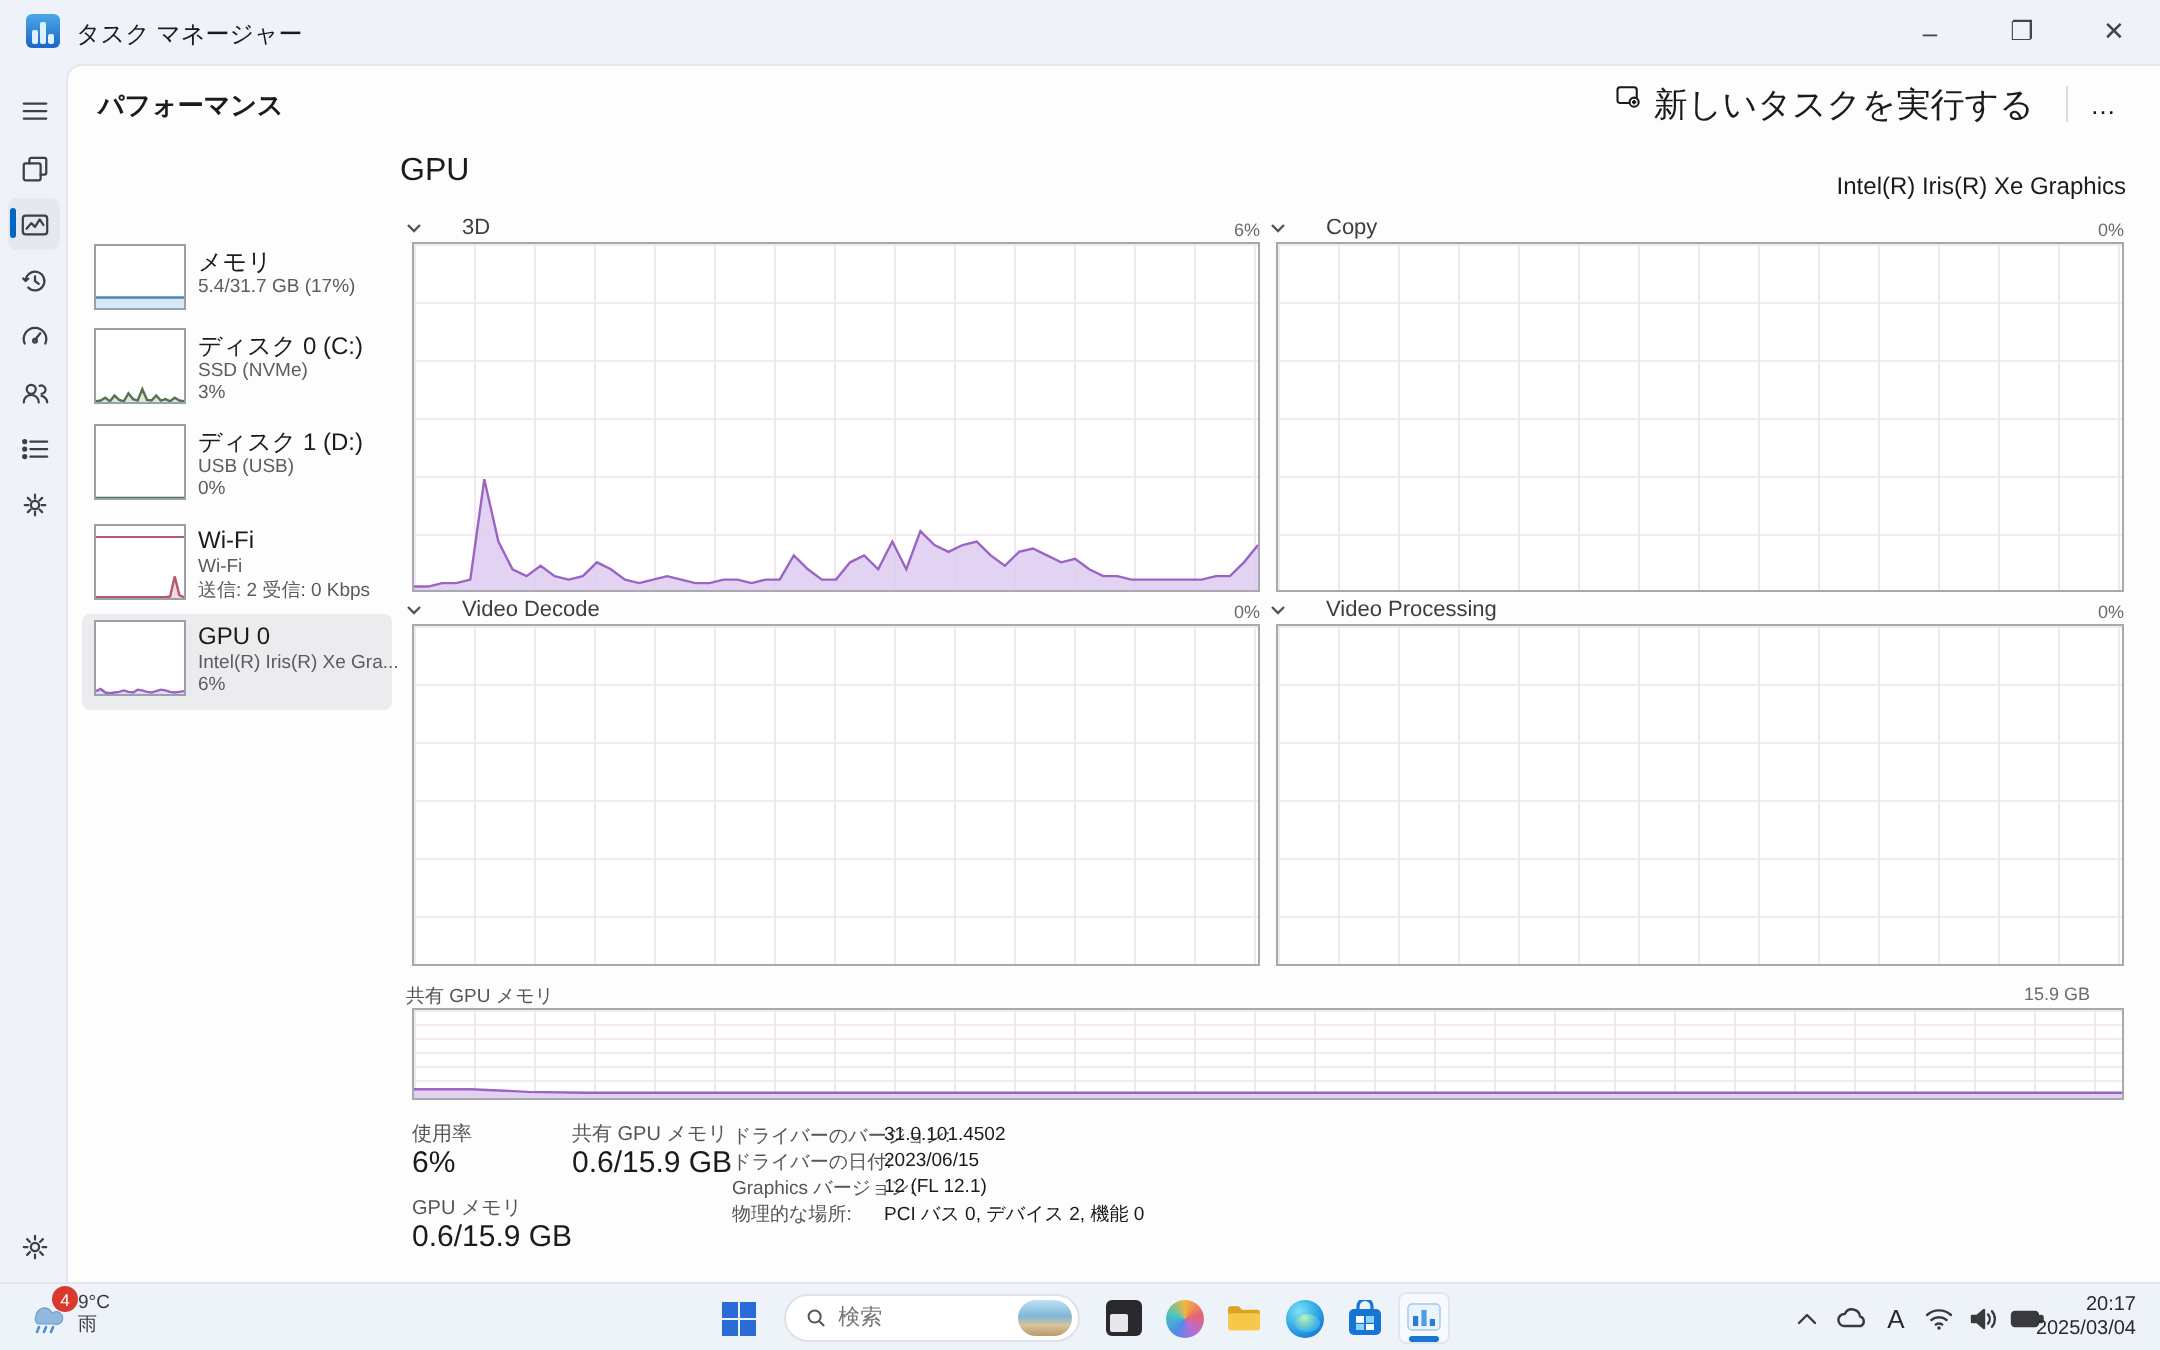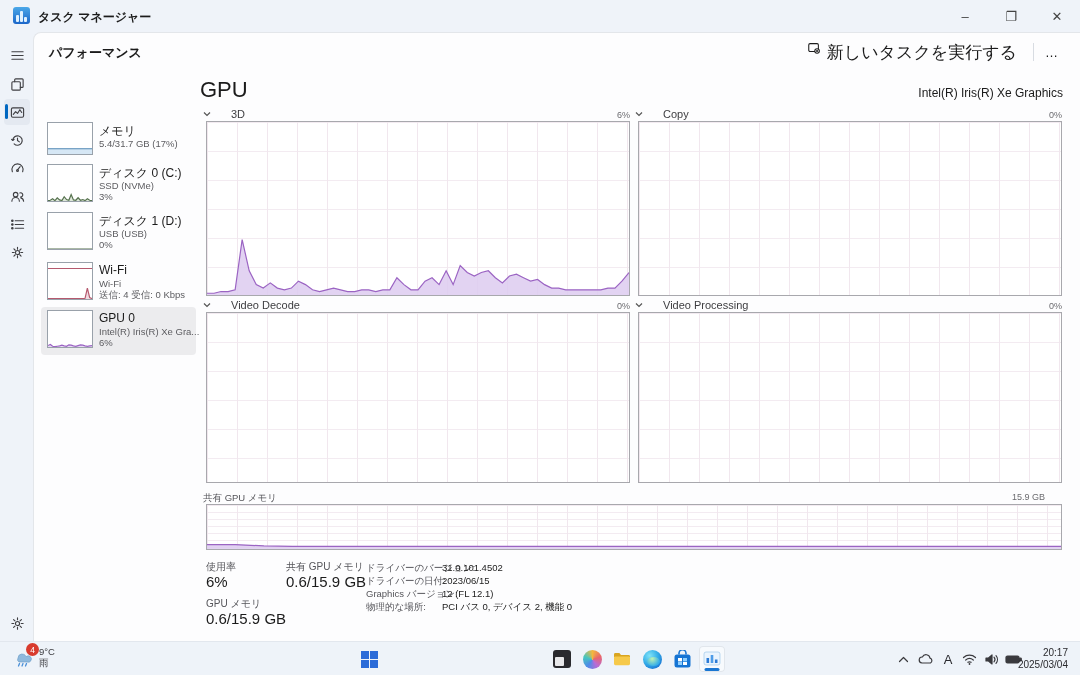--- a/index.html
+++ b/index.html
@@ -1,21 +1,21 @@
 <!DOCTYPE html>
 <html><head>
 <meta charset="utf-8">
 <style>
   * { margin:0; padding:0; box-sizing:border-box; }
   html,body { width:1080px; height:675px; overflow:hidden; }
   body { font-family:"Liberation Sans","DejaVu Sans",sans-serif; background:#eff3f9; position:relative; color:#1b1b1b; }
 
   
   .titlebar { position:absolute; left:0; top:0; width:1080px; height:32px; background:#eff3f9; }
-  .app-title { position:absolute; left:38px; top:9px; font-size:12px; color:#1b1b1b;font-weight:bold; }
+  .app-title { position:absolute; left:38px; top:9px; font-size:12px; color:#1b1b1b; }
   .tm-logo { position:absolute; left:13px; top:7px; width:17px; height:17px; border-radius:3px;
              background:linear-gradient(180deg,#4aa7e8 0%,#1b66c9 100%); display:flex; align-items:flex-end; justify-content:center; gap:1px; padding:2px; }
   .tm-logo i { display:block; width:3px; background:#dff1ff; border-radius:1px; }
   .wc { position:absolute; top:0; width:46px; height:32px; display:flex; align-items:center; justify-content:center; font-size:13px; color:#444; cursor:default; }
 
   
   .rail { position:absolute; left:0; top:32px; width:33px; height:609px; background:#eff3f9; }
   .rail-item { position:absolute; left:4px; width:26px; height:26px; display:flex; align-items:center; justify-content:center; border-radius:4px; }
   .rail-item.sel { background:#e4e9f1; }
   .rail-ind { position:absolute; left:1px; width:3px; height:15px; border-radius:2px; background:#0067c0; }
@@ -29,21 +29,21 @@
   .more-btn { position:absolute; right:14px; top:7px; width:28px; height:24px; display:flex; align-items:center; justify-content:center; font-size:13px; color:#1b1b1b; letter-spacing:1px; border-radius:4px; }
 
   
   .side-item { position:absolute; left:7px; width:155px; border-radius:4px; }
   .side-item.sel { background:#ececee; }
   .mini-chart { position:absolute; left:6px; top:3px; width:46px; height:33px; background:#fff; border:1px solid #99a1aa; overflow:hidden; }
   .si-name { position:absolute; left:58px; font-size:12px; color:#1b1b1b; white-space:nowrap; }
   .si-sub  { position:absolute; left:58px; font-size:9.5px; color:#5c5c60; white-space:nowrap; }
 
   
-  .gpu-title { position:absolute; left:166px; top:44px; font-size:22px; font-weight:500; }
+  .gpu-title { position:absolute; left:166px; top:44px; font-size:16px; font-weight:500; }
   .gpu-sub { position:absolute; right:17px; top:53px; font-size:12px; }
   .chart-label { position:absolute; font-size:11px; color:#3d3d40; display:flex; align-items:center; gap:20px; }
   .chart-pct { position:absolute; font-size:9px; color:#6b6b6f; }
   .chart { position:absolute; background:#fff; border:1px solid #a8a8ad; overflow:hidden;
            background-image:linear-gradient(to right,#f1e7ee 1px,transparent 1px),linear-gradient(to bottom,#f3ebf1 1px,transparent 1px);
            background-size:30px 29px; }
   .spark-host { position:absolute; inset:0; }
   .stat-label { position:absolute; font-size:10px; color:#55555a; white-space:nowrap; }
   .stat-big { position:absolute; font-size:15px; color:#1b1b1b; white-space:nowrap; }
   .kv-label { position:absolute; font-size:9.5px; color:#55555a; white-space:nowrap; }
@@ -189,21 +189,21 @@
   <div class="side-item" style="top:226px; height:48px">
     <div class="mini-chart" style="height:38px">
       <div style="position:absolute;left:0;right:0;top:5px;height:1px;background:#b5596e"></div>
     <svg viewBox="0 0 100 100" preserveAspectRatio="none" style="position:absolute;inset:0;width:100%;height:100%">
           <polygon points="0,100 0.00,99.00 5.26,99.00 10.53,99.00 15.79,99.00 21.05,99.00 26.32,99.00 31.58,99.00 36.84,99.00 42.11,99.00 47.37,99.00 52.63,99.00 57.89,99.00 63.16,99.00 68.42,99.00 73.68,99.00 78.95,99.00 84.21,98.00 89.47,70.00 94.74,96.00 100.00,99.00 100,100" fill="#ecd4da" fill-opacity="0.85"></polygon>
           <polyline points="0.00,99.00 5.26,99.00 10.53,99.00 15.79,99.00 21.05,99.00 26.32,99.00 31.58,99.00 36.84,99.00 42.11,99.00 47.37,99.00 52.63,99.00 57.89,99.00 63.16,99.00 68.42,99.00 73.68,99.00 78.95,99.00 84.21,98.00 89.47,70.00 94.74,96.00 100.00,99.00" fill="none" stroke="#b5596e" stroke-width="1.2" vector-effect="non-scaling-stroke"></polyline>
         </svg>
       </div>
     <div class="si-name" style="top:4px">Wi-Fi</div>
     <div class="si-sub" style="top:19px">Wi-Fi</div>
-    <div class="si-sub" style="top:30px">送信: 4 受信: 0 Kbps</div>
+    <div class="si-sub" style="top:30px">送信: 2 受信: 0 Kbps</div>
   </div>
   <div class="side-item sel" style="top:274px; height:48px">
     <div class="mini-chart" style="height:38px">
         <svg viewBox="0 0 100 100" preserveAspectRatio="none" style="position:absolute;inset:0;width:100%;height:100%">
           <polygon points="0,100 0.00,96.00 5.26,93.00 10.53,98.00 15.79,99.00 21.05,98.00 26.32,97.00 31.58,95.00 36.84,97.00 42.11,98.00 47.37,94.00 52.63,95.00 57.89,97.00 63.16,98.00 68.42,96.00 73.68,94.00 78.95,95.00 84.21,97.00 89.47,98.00 94.74,97.00 100.00,96.00 100,100" fill="#e3d4f2" fill-opacity="0.85"></polygon>
           <polyline points="0.00,96.00 5.26,93.00 10.53,98.00 15.79,99.00 21.05,98.00 26.32,97.00 31.58,95.00 36.84,97.00 42.11,98.00 47.37,94.00 52.63,95.00 57.89,97.00 63.16,98.00 68.42,96.00 73.68,94.00 78.95,95.00 84.21,97.00 89.47,98.00 94.74,97.00 100.00,96.00" fill="none" stroke="#9b64c3" stroke-width="1.2" vector-effect="non-scaling-stroke"></polyline>
         </svg>
       </div>
     <div class="si-name" style="top:4px">GPU 0</div>
     <div class="si-sub" style="top:19px">Intel(R) Iris(R) Xe Gra...</div>
@@ -302,20 +302,28 @@
 
   <div class="tb-icon" style="left:356px">
     <div style="display:grid;grid-template-columns:8px 8px;grid-template-rows:8px 8px;gap:1px">
       <i style="background:#2b6bd8"></i>
         <i style="background:#2b6bd8"></i>
         <i style="background:#2b6bd8"></i>
         <i style="background:#2b6bd8"></i>
     </div>
   </div>
 
+  <div class="search-pill">
+    <svg width="12" height="12" viewBox="0 0 14 14" style="stroke:#555;fill:none;stroke-width:1.4">
+        <circle cx="6" cy="6" r="4.2"></circle>
+        <path d="M9.2 9.2L12.6 12.6"></path>
+      </svg>
+    <input type="text" placeholder="検索" style="">
+    <div class="search-img"></div>
+  </div>
 
   <div class="tb-icon" style="left:549px">
     <div style="width:18px;height:18px;background:#2a2a2e;border-radius:3px;position:relative">
       <div style="position:absolute;left:2px;bottom:2px;width:9px;height:9px;background:#e8e8ea;border-radius:1px"></div>
     </div>
   </div>
   <div class="tb-icon" style="left:579px">
     <div style="width:19px;height:19px;border-radius:50%;background:conic-gradient(#f3b73e,#e8656e,#b86bd6,#4e8be8,#46c6c0,#f3b73e)"></div>
   </div>
   <div class="tb-icon" style="left:609px">

